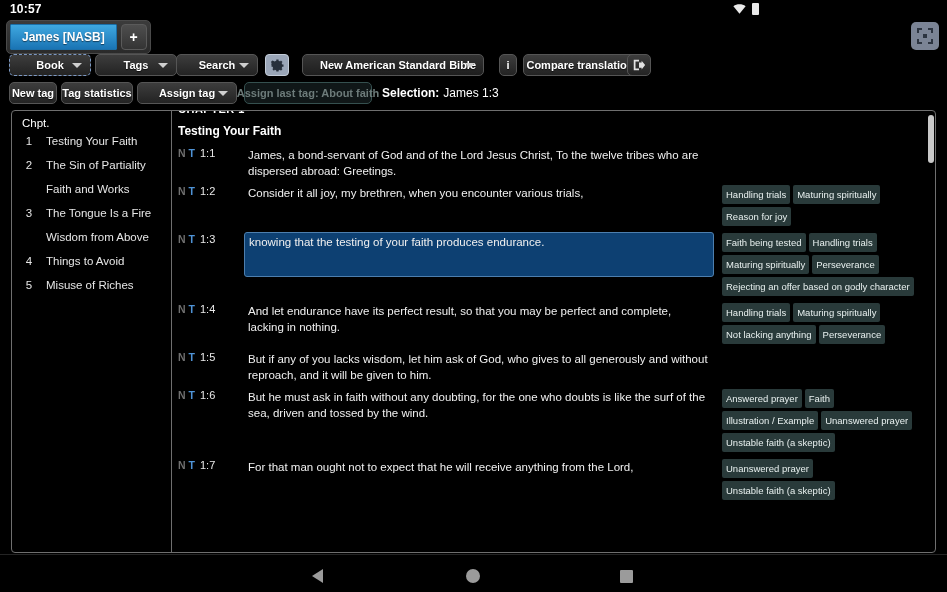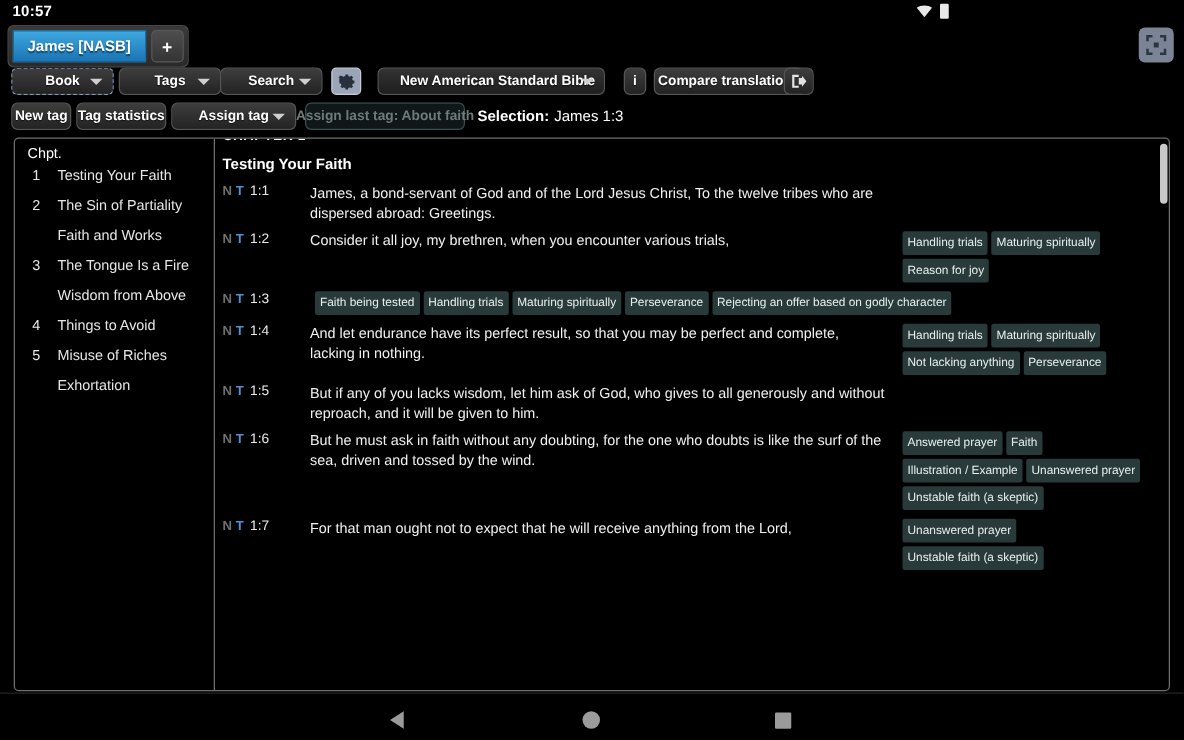--- a/index.html
+++ b/index.html
@@ -325,24 +325,20 @@
           <div class="ttl">Wisdom from Above</div>
         </div>
         <div class="chap-row">
           <div class="num">4</div>
           <div class="ttl">Things to Avoid</div>
         </div>
         <div class="chap-row">
           <div class="num">5</div>
           <div class="ttl">Misuse of Riches</div>
         </div>
-        <div class="chap-row">
-          <div class="num"></div>
-          <div class="ttl">Exhortation</div>
-        </div>
       </div>
   </div>
 
   <div class="verses">
     <div class="verses-inner">
       <div class="chapter-head">CHAPTER 1</div>
       <div class="section-head">Testing Your Faith</div>
       <div id="verse-list">
           <div class="verse">
             <div class="marks"><span class="n">N</span><span class="t">T</span></div>
@@ -356,20 +352,23 @@
             <div class="marks"><span class="n">N</span><span class="t">T</span></div>
             <div class="ref">1:2</div>
             <div class="vtextwrap">
               <div class="vtext">Consider it all joy, my brethren, when you encounter  various  trials,</div>
             </div>
             <div class="tags"><span class="tag">Handling trials</span><span class="tag">Maturing spiritually</span><span class="tag">Reason for joy</span></div>
           </div>
           <div class="verse selected">
             <div class="marks"><span class="n">N</span><span class="t">T</span></div>
             <div class="ref">1:3</div>
+            <div class="vtextwrap">
+              <div class="vtext">knowing that  the testing of your  faith produces  endurance.</div>
+            </div>
             <div class="tags"><span class="tag">Faith being tested</span><span class="tag">Handling trials</span><span class="tag">Maturing spiritually</span><span class="tag">Perseverance</span><span class="tag">Rejecting an offer based on godly character</span></div>
           </div>
           <div class="verse">
             <div class="marks"><span class="n">N</span><span class="t">T</span></div>
             <div class="ref">1:4</div>
             <div class="vtextwrap">
               <div class="vtext">And let  endurance have its perfect  result, so that you may be  perfect and complete, lacking in nothing.</div>
             </div>
             <div class="tags"><span class="tag">Handling trials</span><span class="tag">Maturing spiritually</span><span class="tag">Not lacking anything</span><span class="tag">Perseverance</span></div>
           </div>

